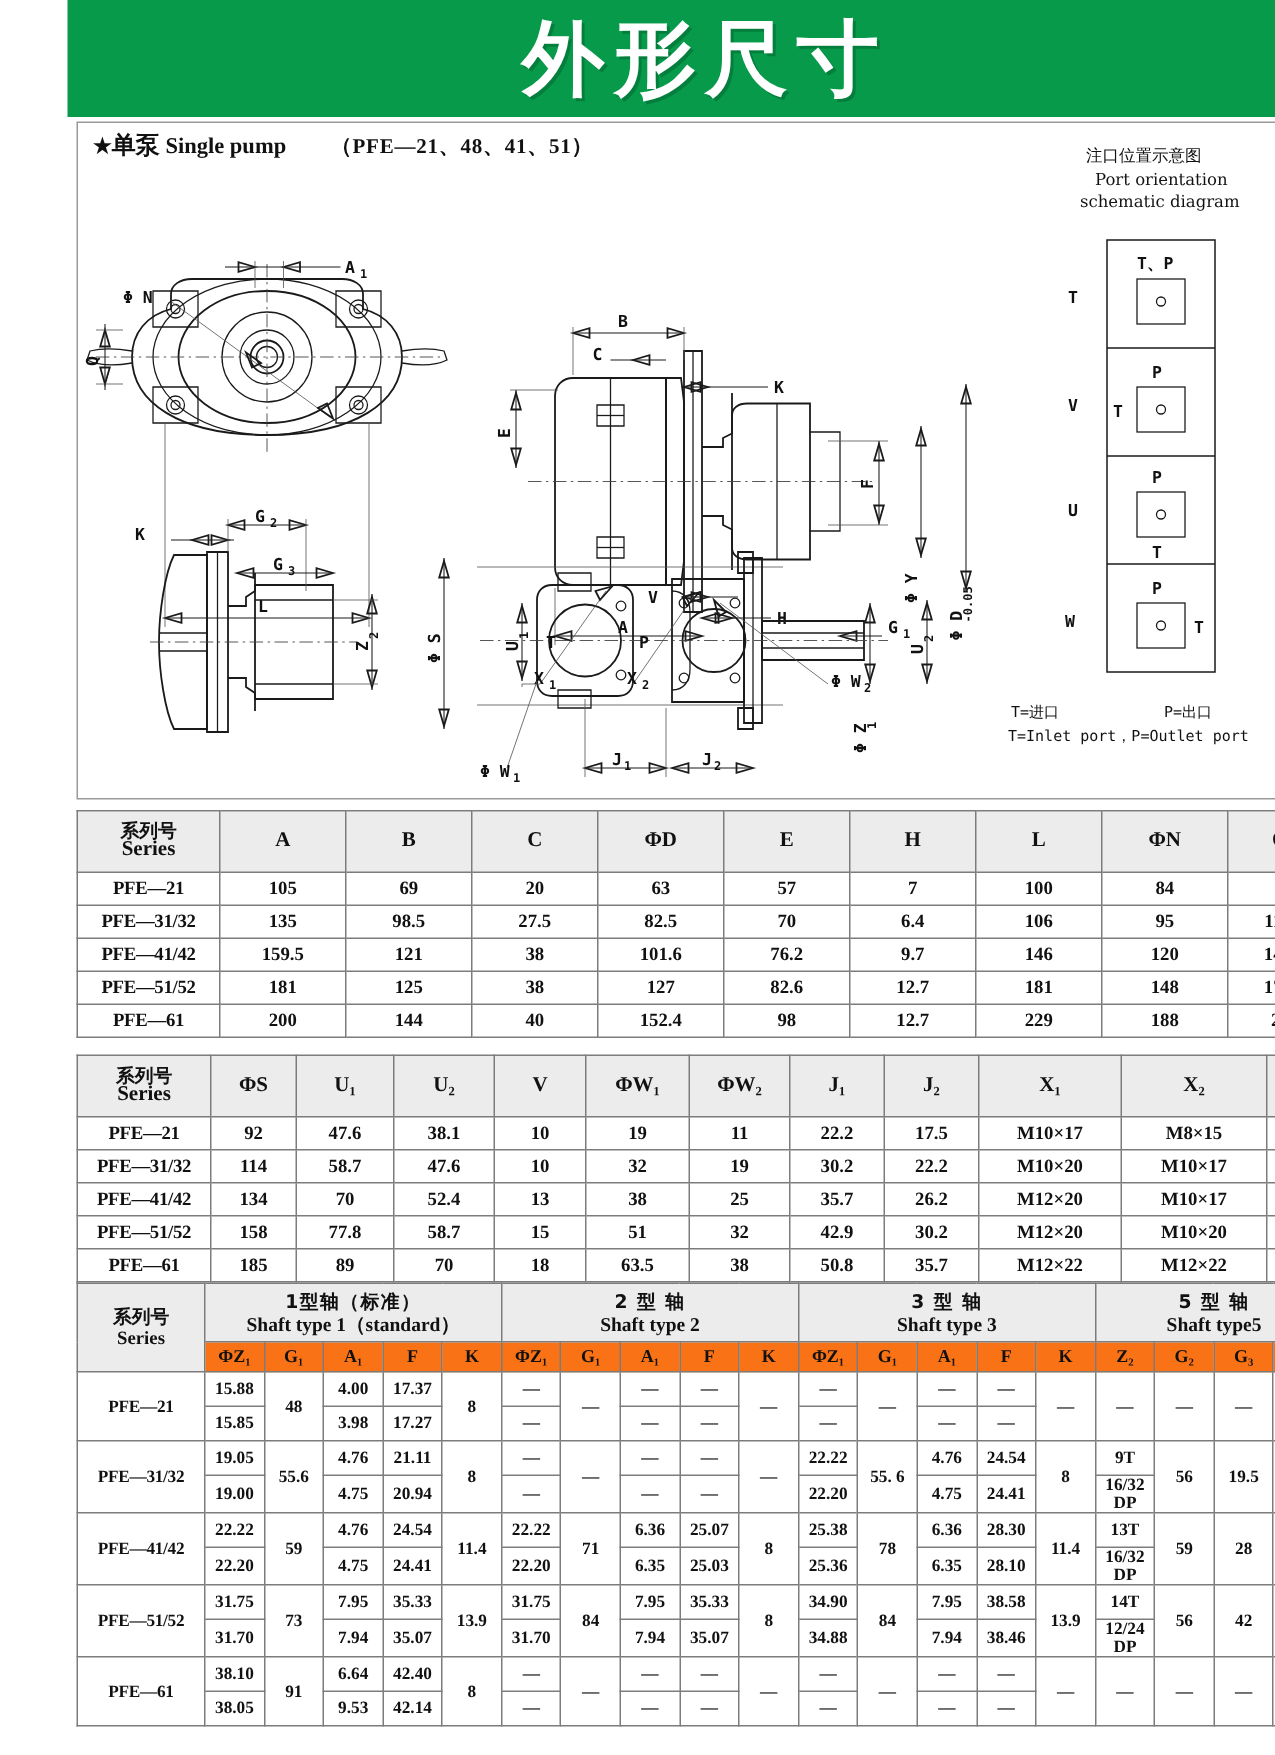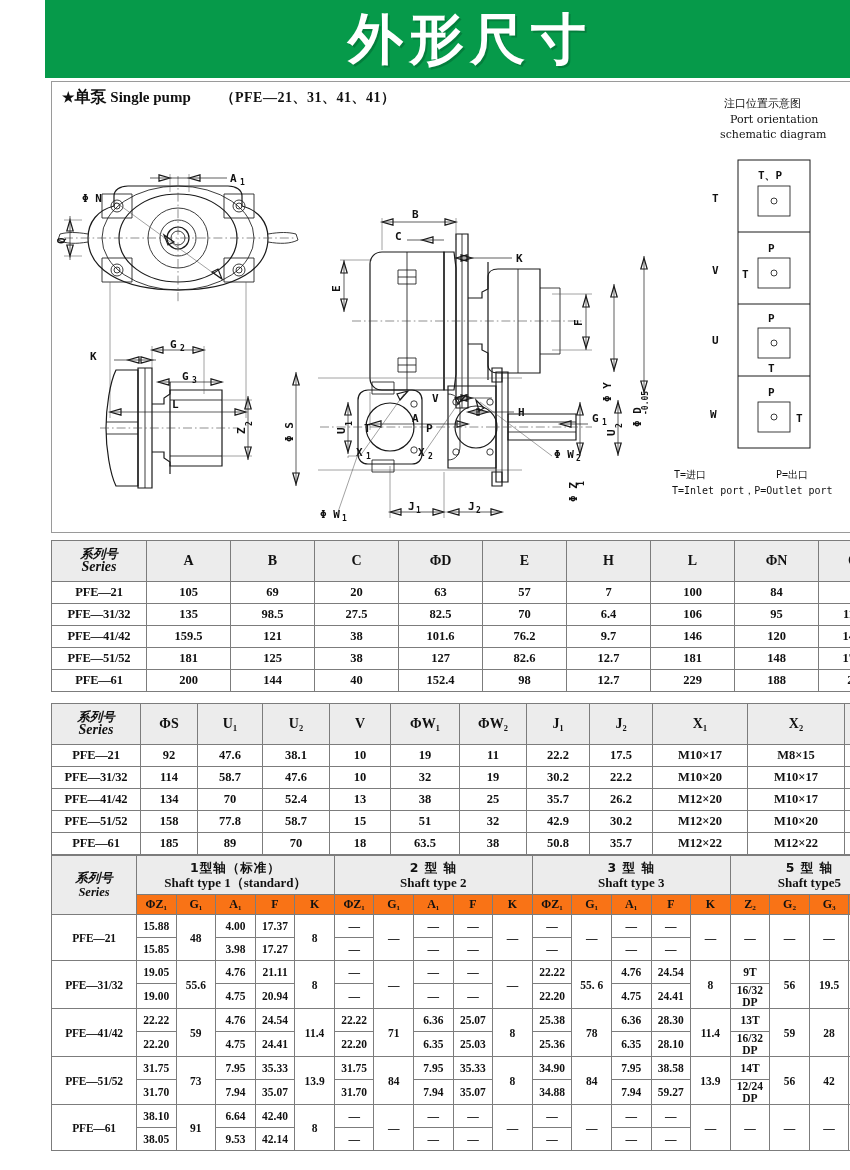--- a/index.html
+++ b/index.html
@@ -69,21 +69,21 @@
     border:1px solid #7c7c7c;
     text-align:center;
     font-weight:bold;
     padding:0;
     background:#fff;
     font-family:"Liberation Serif", serif;
   }
   .tbl thead th{background:#ececec;height:40px;line-height:1.05;font-size:14px;}
   .tbl tbody td{height:21px;font-size:12.5px;}
   .ser{font-size:13px;text-align:left;padding-left:5px;letter-spacing:-.2px;}
-  .serhd{font-size:12.5px;line-height:1.15;font-style:italic;}
+  .serhd{font-size:12.5px;line-height:1.15;}
   .serhd .cn{font-family:"DejaVu Sans",sans-serif;font-size:12.5px;}
   .outer{border:1.6px solid #555;}
 
   
   .tbl3{width:838px;margin:0 6px 0 6px;font-size:12px;}
   .tbl3 th,.tbl3 td{
     border:1px solid #7c7c7c;text-align:center;font-weight:bold;
     padding:0;background:#fff;font-family:"Liberation Serif",serif;
   }
   .tbl3 thead th{background:#ececec;}
@@ -99,21 +99,21 @@
 
   <div class="banner">
     <div class="banner-title">外形尺寸</div>
   </div>
 
   <div class="draw-panel">
 
     <div class="panel-head">
       <span class="star">★</span><span class="cn">单泵</span>
       <span>Single pump</span>
-      <span class="pn">（PFE—21、31、41、41）</span>
+      <span class="pn">（PFE—21、48、41、51）</span>
     </div>
 
     <svg class="dwg" width="838" height="452" viewBox="0 0 838 452">
 
       <g>
 
         <path class="ln2" d="M62,114 C62,108 68,104 76,104 L176,104 C184,104 190,108 190,114
                               L190,122 190,124 C206,128 216,140 216,156
                               C216,186 185,208 126,208 C67,208 36,186 36,156
                               C36,140 46,128 62,124 Z"></path>
@@ -788,21 +788,21 @@
       </tr>
       <tr>
         <td>31.70</td>
         <td>7.94</td>
         <td>35.07</td>
         <td>31.70</td>
         <td>7.94</td>
         <td>35.07</td>
         <td>34.88</td>
         <td>7.94</td>
-        <td>59.27</td>
+        <td>38.46</td>
         <td>12/24 DP</td>
       </tr>
 
       <tr>
         <td rowspan="2" class="ser">PFE—61</td>
         <td>38.10</td>
         <td rowspan="2">91</td>
         <td>6.64</td>
         <td>42.40</td>
         <td rowspan="2">8</td>

